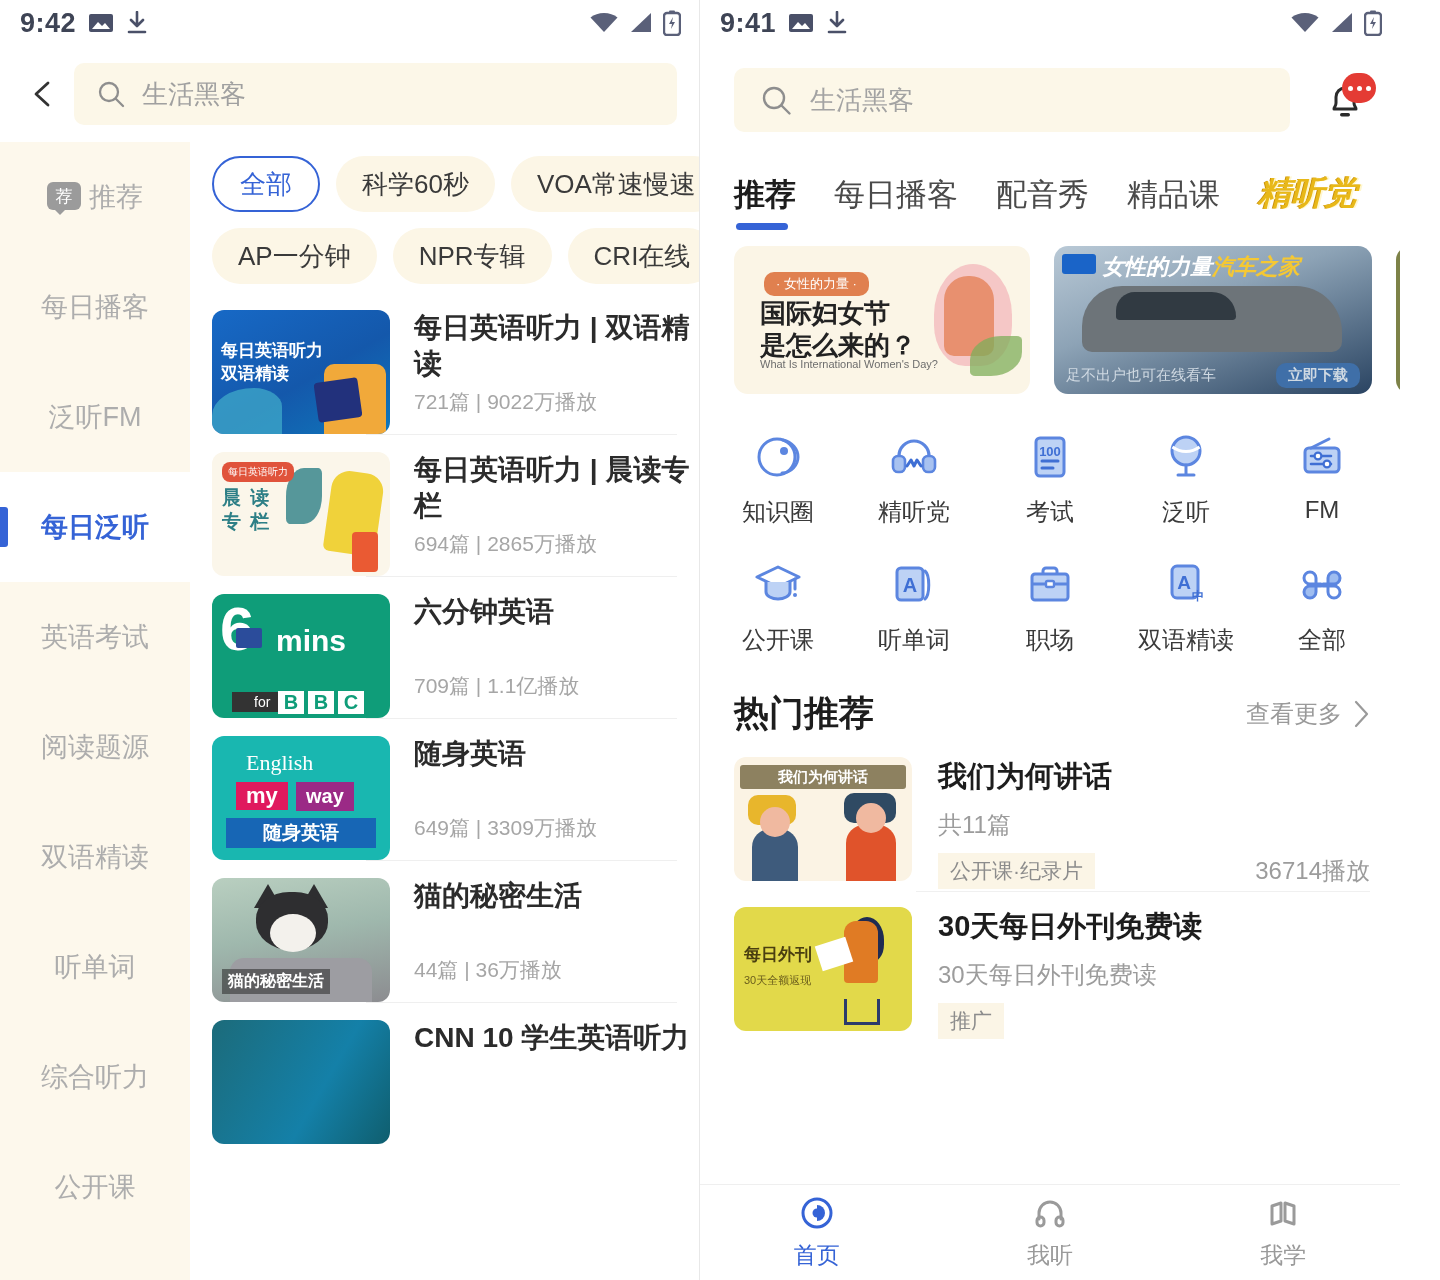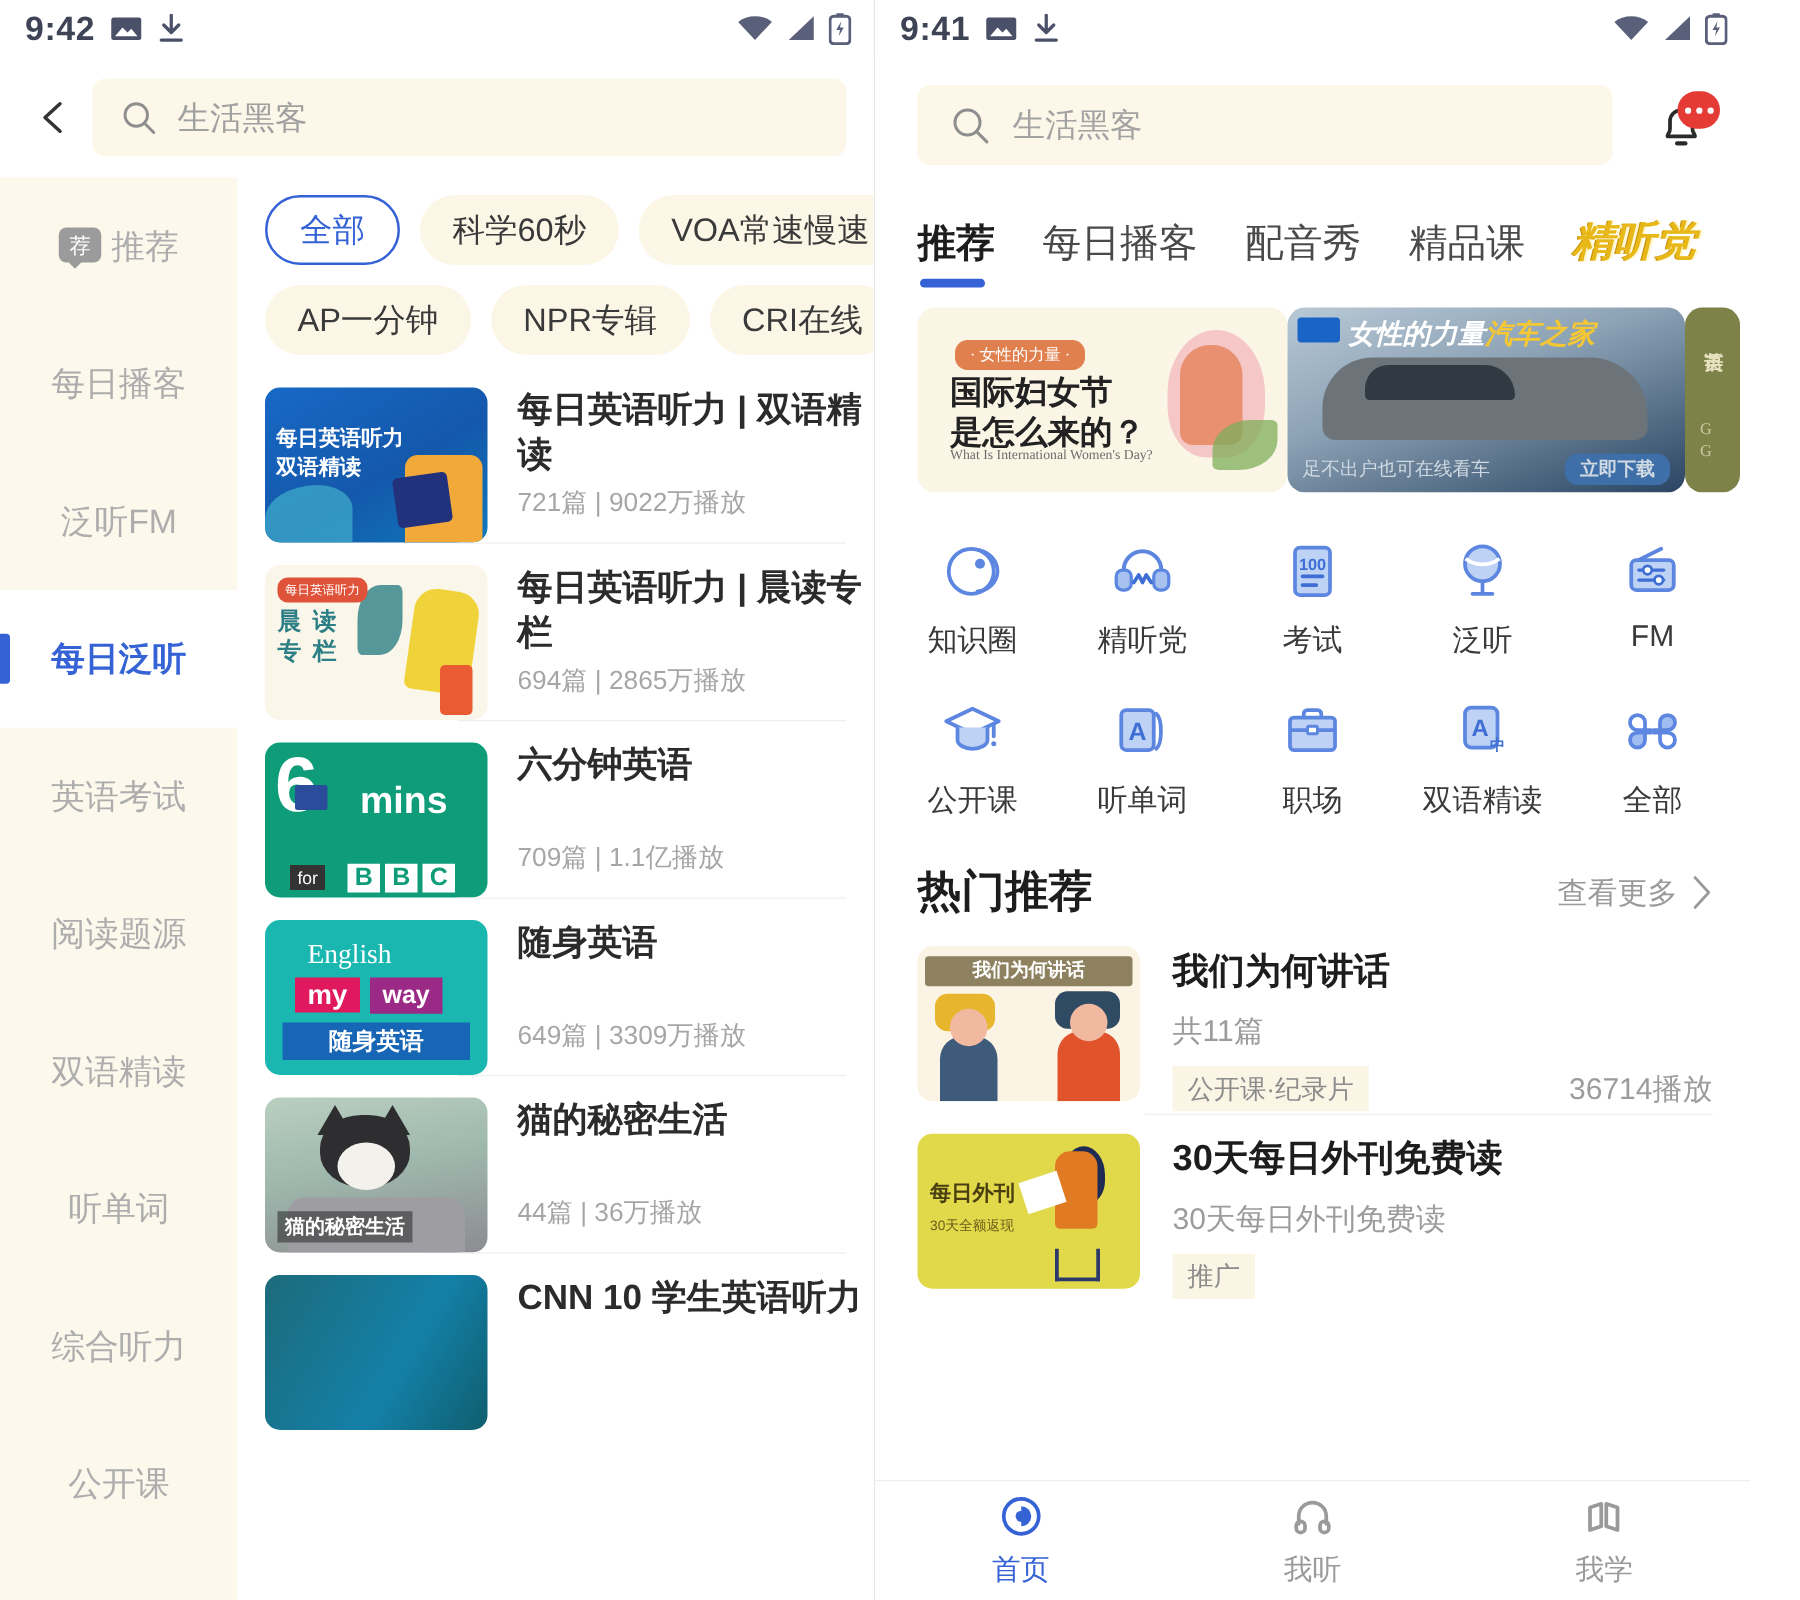--- a/index.html
+++ b/index.html
@@ -84,22 +84,22 @@
 
   .t-morning{background:#fbf6ea;}
   .t-morning .tag{position:absolute;left:10px;top:10px;background:#e0533b;color:#fff;font-size:10px;padding:3px 6px;border-radius:8px;}
   .t-morning .big{position:absolute;left:10px;top:34px;color:#2d7f86;font-size:19px;font-weight:700;line-height:1.25;letter-spacing:2px;}
   .t-morning .fig{position:absolute;right:10px;top:20px;width:52px;height:82px;background:#f0d23a;border-radius:18px 18px 6px 6px;transform:rotate(8deg);}
   .t-morning .fig2{position:absolute;right:12px;bottom:4px;width:26px;height:40px;background:#ea5a33;border-radius:4px;}
   .t-morning .leaf{position:absolute;left:74px;top:16px;width:36px;height:56px;background:#2d7f86;border-radius:50% 10% 50% 10%;opacity:.8;}
 
   .t-bbc{background:#0f9d79;}
   .t-bbc .six{position:absolute;left:8px;top:4px;font-size:62px;font-weight:800;color:#fff;line-height:1;}
-  .t-bbc .mins{position:absolute;left:76px;top:30px;font-size:30px;font-weight:800;color:#fff;}
-  .t-bbc .for{position:absolute;left:20px;bottom:6px;font-size:14px;background:#333;color:#fff;padding:2px 6px;}
+  .t-bbc .mins{position:absolute;left:64px;top:30px;font-size:30px;font-weight:800;color:#fff;}
+  .t-bbc .for{position:absolute;left:20px;bottom:6px;font-size:14px;background:#333;color:#fff;padding:2px 22px;}
   .t-bbc .bbc{position:absolute;left:66px;bottom:4px;display:flex;gap:4px;}
   .t-bbc .bbc span{background:#fff;color:#0f9d79;font-weight:800;font-size:20px;width:26px;text-align:center;}
   .t-bbc .flag{position:absolute;left:24px;top:34px;width:26px;height:20px;background:#2b4c9b;border-radius:2px;}
 
   .t-emw{background:#19b7b0;}
   .t-emw .en{position:absolute;left:34px;top:14px;font-size:22px;font-family:"Liberation Serif",serif;color:#fff;}
   .t-emw .my{position:absolute;left:24px;top:46px;background:#e0195e;color:#fff;font-size:22px;font-weight:800;padding:1px 10px;}
   .t-emw .way{position:absolute;left:84px;top:46px;background:#9b2a86;color:#fff;font-size:20px;font-weight:700;padding:3px 10px;}
   .t-emw .cn{position:absolute;left:14px;bottom:12px;right:14px;background:#1766b5;color:#fff;font-size:19px;font-weight:700;text-align:center;padding:2px 0;}
 
@@ -121,21 +121,21 @@
   .bell-badge{position:absolute;right:-2px;top:2px;width:34px;height:30px;border-radius:16px;background:#e43b34;display:flex;align-items:center;justify-content:center;gap:4px;}
   .bell-badge i{width:5px;height:5px;border-radius:50%;background:#fff;display:block;}
 
   .rp-tabs{display:flex;align-items:flex-end;gap:38px;padding: 8px 0 0 34px;height:78px;}
   .rp-tab{font-size:31px;color:#4a4a4a;position:relative;padding-bottom:16px;white-space:nowrap;}
   .rp-tab.active{color:#1d1d1d;font-weight:700;}
   .rp-tab.active::after{content:"";position:absolute;left:2px;bottom:2px;width:52px;height:7px;border-radius:4px;background:#3563d6;}
   .rp-tab.gold{font-weight:800;font-style:italic;color:#e8b818;font-size:33px;
     text-shadow: 2px 0 0 #fff7cf, -1px 0 0 #c9900a;}
 
-  .banners{display:flex;gap:0;padding:14px 0 0 34px;overflow:hidden;font-family:Liberation Serif, serif;}
+  .banners{display:flex;gap:24px;padding:14px 0 0 34px;overflow:hidden;}
   .banner{height:148px;border-radius:14px;flex:0 0 auto;position:relative;overflow:hidden;}
   .bn1{width:296px;background:#fbf5e6;}
   .bn1 .pill{position:absolute;left:30px;top:26px;background:#e0804f;color:#fff;font-size:13px;padding:3px 12px;border-radius:10px;}
   .bn1 .h1{position:absolute;left:26px;top:52px;font-size:26px;font-weight:800;color:#222;line-height:1.22;}
   .bn1 .sub{position:absolute;left:26px;top:112px;font-size:11px;color:#6d6d6d;}
   .bn1 .girl{position:absolute;right:36px;top:30px;width:50px;height:80px;background:#e8906f;border-radius:24px 24px 10px 10px;}
   .bn1 .pk{position:absolute;right:18px;top:18px;width:78px;height:102px;background:#f0a0ac;border-radius:50% 50% 40% 40%;opacity:.55;}
   .bn1 .lf{position:absolute;right:8px;bottom:18px;width:52px;height:40px;background:#7fae5a;border-radius:60% 10% 60% 10%;opacity:.75;}
 
   .bn2{width:318px;background:linear-gradient(160deg,#b9c9d6 0%,#8da3b6 40%,#2a4462 100%);}

